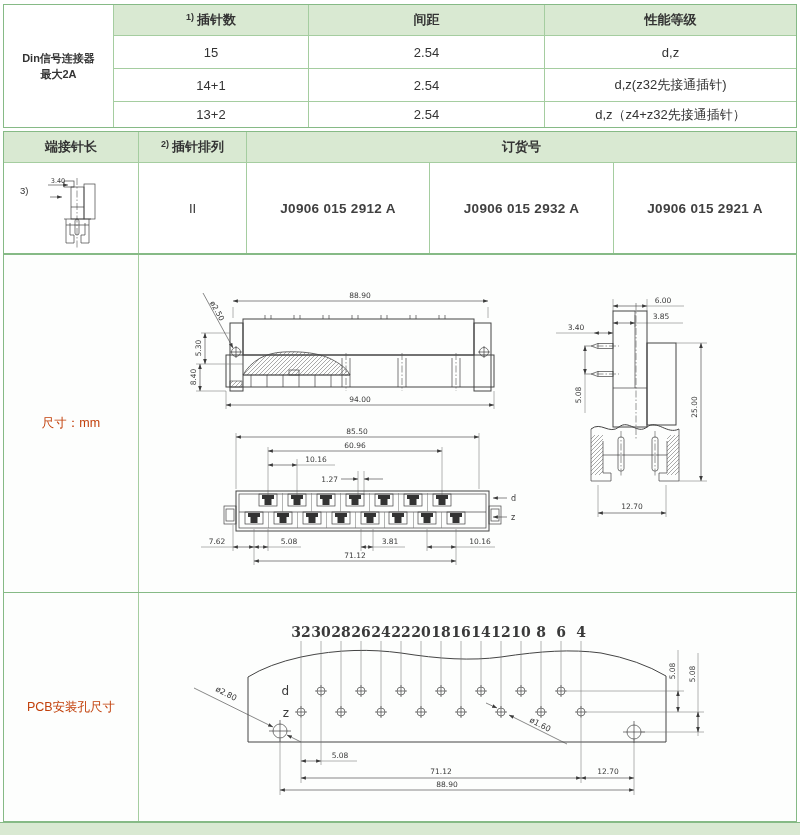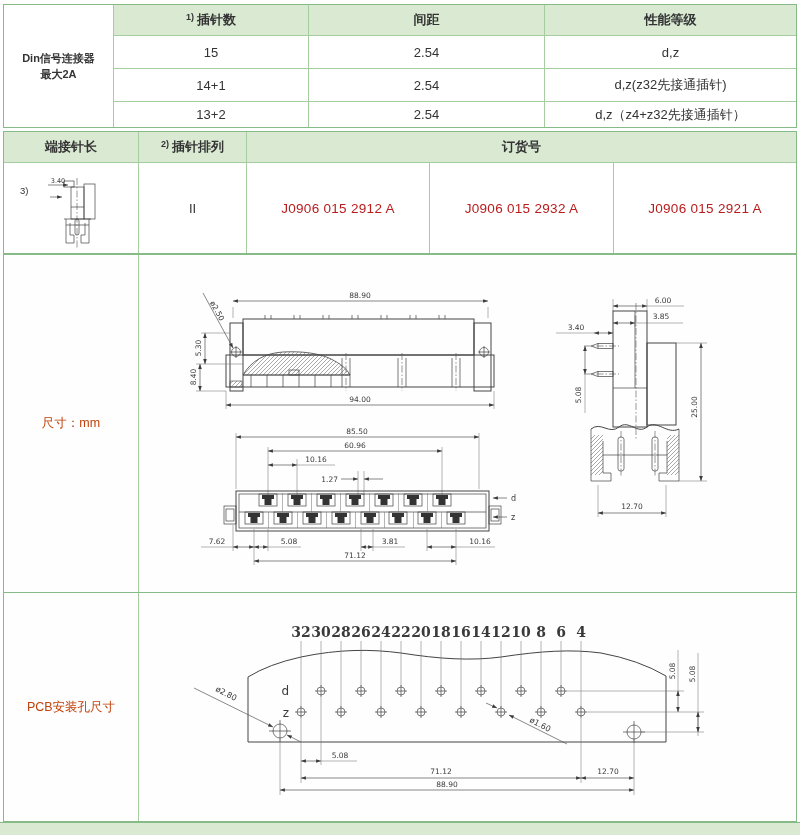--- a/index.html
+++ b/index.html
@@ -25,21 +25,21 @@
   .band2{position:absolute;left:3px;top:131px;width:794px;height:123px;
     display:grid;grid-template-columns:134px 108px 183px 184px 1fr;grid-template-rows:30px 1fr;
     border:1px solid var(--border-strong);font-size:13px;}
   .band2>div{display:flex;align-items:center;justify-content:center;
     border-left:1px solid var(--border-light);border-top:1px solid var(--border-light);}
   .band2 .hdr{border-top:none!important;}
   .b2c1{border-left:none!important;}
   .hdr-order{grid-column:3/6;}
   .cell-pinlen{position:relative;border-left:none!important;}
   .note-sup{position:absolute;left:16px;top:22px;font-size:9.5px;color:#333;}
-  .cell-order{font-size:13.5px;letter-spacing:.3px;color:#b91c1c;}
+  .cell-order{font-size:13.5px;letter-spacing:.3px;color:#404040;font-weight:bold;}
 
   
   .section{position:absolute;left:3px;width:794px;border:1px solid var(--border-strong);background:#fdfefd;}
   .sec-dims{top:254px;height:339px;}
   .sec-pcb{top:592px;height:230px;}
   .sec-label{position:absolute;left:0;top:0;width:135px;height:100%;
     display:flex;align-items:center;justify-content:center;
     border-right:1px solid var(--border-light);font-size:12.5px;color:#c2410c;}
   .sec-draw{position:absolute;left:135px;top:0;right:0;bottom:0;}
 

